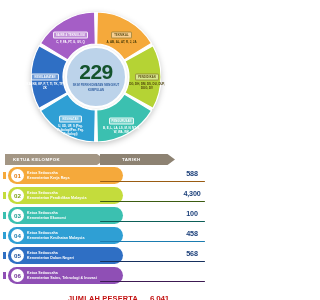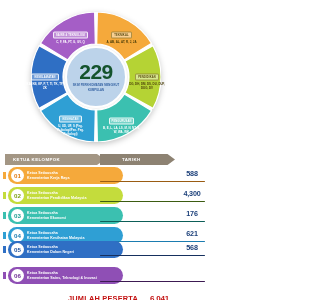--- a/index.html
+++ b/index.html
@@ -270,36 +270,36 @@
       </div>
       <div class="row" style="top: 56px;">
         <div class="row-chip" style="background: rgb(59, 192, 176); top: 4px;"></div>
         <div class="pill" style="background: rgb(59, 192, 176);">
           <div class="num-badge" style="color: rgb(29, 156, 144);">03</div>
           <div class="pill-text">
             <div>Ketua Setiausaha</div>
             <div>Kementerian Ekonomi</div>
           </div>
         </div>
-        <div class="value">176</div>
+        <div class="value">100</div>
         <div class="rule" style="background: rgb(13, 94, 88);"></div>
       </div>
       <div class="row" style="top: 76px;">
         <div class="row-chip" style="background: rgb(47, 159, 212); top: 4px;"></div>
         <div class="pill" style="background: rgb(47, 159, 212);">
           <div class="num-badge" style="color: rgb(27, 124, 176);">04</div>
           <div class="pill-text">
             <div>Ketua Setiausaha</div>
             <div>Kementerian Kesihatan Malaysia</div>
           </div>
         </div>
-        <div class="value">621</div>
+        <div class="value">458</div>
         <div class="rule" style="background: rgb(27, 124, 176);"></div>
       </div>
-      <div class="row" style="top: 90px;">
+      <div class="row" style="top: 96px;">
         <div class="row-chip" style="background: rgb(47, 111, 196); top: 4px;"></div>
         <div class="pill" style="background: rgb(47, 111, 196);">
           <div class="num-badge" style="color: rgb(28, 79, 156);">05</div>
           <div class="pill-text">
             <div>Ketua Setiausaha</div>
             <div>Kementerian Dalam Negeri</div>
           </div>
         </div>
         <div class="value">568</div>
         <div class="rule" style="background: rgb(22, 48, 94);"></div>

